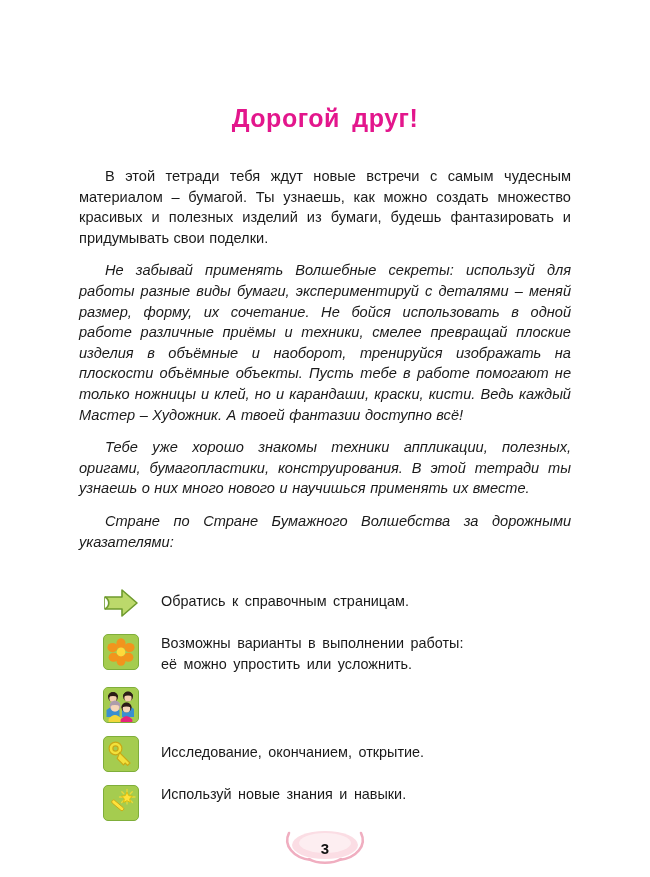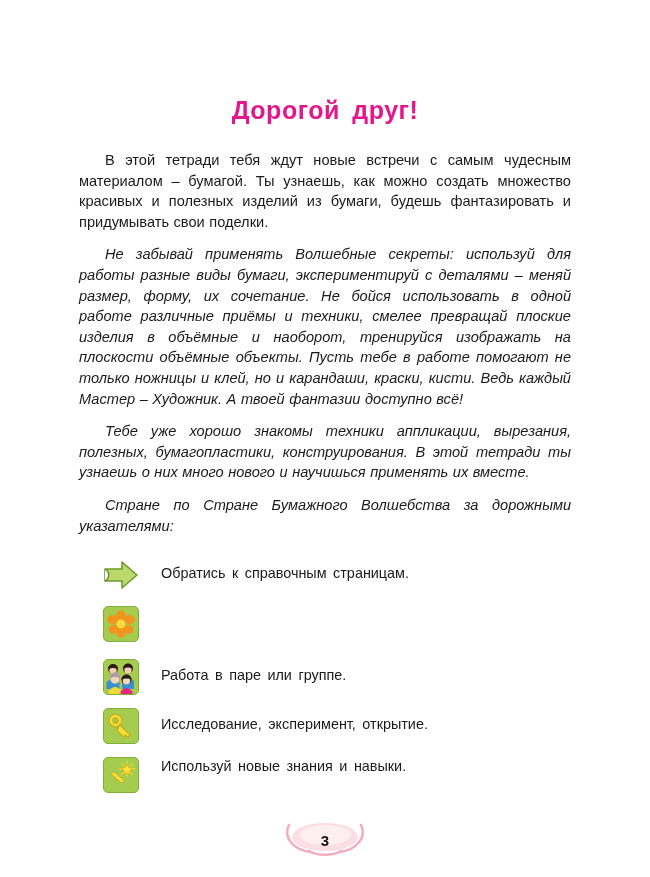--- a/index.html
+++ b/index.html
@@ -20,21 +20,21 @@
     height: 877px;
     position: relative;
     box-sizing: border-box;
   }
   .title {
     text-align: center;
     color: #e3168c;
     font-size: 25px;
     font-weight: bold;
     letter-spacing: 0.5px;
-    margin: 8px;
+    margin: 16px;
     padding-top: 88px;
     word-spacing: 5px;
   }
   .body-block {
     margin: 0 auto;
     width: 492px;
     padding-top: 17px;
   }
   .para {
     font-size: 14.6px;
@@ -42,21 +42,21 @@
     text-align: justify;
     text-indent: 26px;
     margin: 0;
     word-spacing: 0.5px;
     -webkit-hyphens: none;
     hyphens: none;
   }
   .para + .para { margin-top: 12px; font-style: italic; }
 
   .legend {
-    margin: 0 auto;
+    margin: 12px auto;
     width: 492px;
     padding-top: 20px;
   }
   .legend-row {
     display: flex;
     align-items: flex-start;
     margin-bottom: 11px;
     min-height: 38px;
   }
   .legend-row .icon-cell {
@@ -117,21 +117,21 @@
 </head>
 <body>
 
 <div class="page">
 
   <h1 class="title">Дорогой друг!</h1>
 
   <div class="body-block">
     <p class="para">В этой тетради тебя ждут новые встречи с самым чудесным материалом – бумагой. Ты узнаешь, как можно создать множество красивых и полезных изделий из бумаги, будешь фантазировать и придумывать свои поделки.</p>
     <p class="para">Не забывай применять Волшебные секреты: используй для работы разные виды бумаги, экспериментируй с деталями – меняй размер, форму, их сочетание. Не бойся использовать в одной работе различные приёмы и техники, смелее превращай плоские изделия в объёмные и наоборот, тренируйся изображать на плоскости объёмные объекты. Пусть тебе в работе помогают не только ножницы и клей, но и карандаши, краски, кисти. Ведь каждый Мастер – Художник. А твоей фантазии доступно всё!</p>
-    <p class="para">Тебе уже хорошо знакомы техники аппликации, вырезания, полезных, бумагопластики, конструирования. В этой тетради ты узнаешь о них много нового и научишься применять их вместе.</p>
+    <p class="para">Тебе уже хорошо знакомы техники аппликации, полезных, оригами, бумагопластики, конструирования. В этой тетради ты узнаешь о них много нового и научишься применять их вместе.</p>
     <p class="para">Стране по Стране Бумажного Волшебства за дорожными указателями:</p>
   </div>
 
   <div class="legend">
 
     <div class="legend-row">
       <div class="icon-cell">
         <svg width="36" height="30" viewBox="0 0 36 30" aria-hidden="true">
           <path d="M2 9 L19 9 L19 2 L34 15 L19 28 L19 21 L2 21 Z" fill="#bcd96b" stroke="#6f9b2e" stroke-width="1.6" stroke-linejoin="round"></path>
           <path d="M2 9 L19 9 L19 2 L34 15" fill="none" stroke="#ffffff" stroke-width="0"></path>
@@ -152,20 +152,24 @@
               <ellipse cx="17" cy="25.5" rx="4.6" ry="5.2"></ellipse>
               <ellipse cx="8.6" cy="12.6" rx="5.2" ry="4.6"></ellipse>
               <ellipse cx="25.4" cy="12.6" rx="5.2" ry="4.6"></ellipse>
               <ellipse cx="9.6" cy="22.2" rx="5.0" ry="4.5"></ellipse>
               <ellipse cx="24.4" cy="22.2" rx="5.0" ry="4.5"></ellipse>
             </g>
             <circle cx="17" cy="17" r="4.4" fill="#ffd93b"></circle>
           </svg>
         </div>
       </div>
+      <div class="label-cell">
+        <span class="lbl-line">Возможны варианты в выполнении работы:</span>
+        <span class="lbl-line">её можно упростить или усложнить.</span>
+      </div>
     </div>
 
     <div class="legend-row">
       <div class="icon-cell">
         <div class="icon-box" style="background:#a5cc4f; border:1px solid #7fae3a;">
           <svg width="34" height="34" viewBox="0 0 34 34" aria-hidden="true">
             <rect x="0" y="0" width="34" height="34" fill="#a5cc4f"></rect>
 
             <circle cx="9" cy="9" r="5" fill="#3a2a20"></circle>
             <circle cx="9" cy="10.5" r="3.6" fill="#f4cfae"></circle>
@@ -181,40 +185,37 @@
             <circle cx="11" cy="19.4" r="4" fill="#f6d6b8"></circle>
             <path d="M11 12.8 a5.4 5.4 0 0 1 5.4 5.4 q-5.4 -2.4 -10.8 0 a5.4 5.4 0 0 1 5.4 -5.4z" fill="#ad9cab"></path>
             <path d="M4.6 31 q6.4 -8 12.8 0 v3 H4.6z" fill="#f2d73b"></path>
 
             <circle cx="22.5" cy="19.5" r="5" fill="#3a2a20"></circle>
             <circle cx="22.5" cy="20.8" r="3.7" fill="#f6d6b8"></circle>
             <path d="M22.5 14.7 a5 5 0 0 1 5 5 q-5 -2.2 -10 0 a5 5 0 0 1 5 -5z" fill="#2b1d16"></path>
             <path d="M16.6 31.5 q5.9 -7 11.8 0 v2.5 H16.6z" fill="#e6247c"></path>
           </svg>
         </div>
-      </div>
-      <div class="label-cell">
-        <span class="lbl-line">Работа в паре или группе.</span>
       </div>
     </div>
 
     <div class="legend-row">
       <div class="icon-cell">
         <div class="icon-box" style="background:#a5cc4f; border:1px solid #7fae3a;">
           <svg width="34" height="34" viewBox="0 0 34 34" aria-hidden="true">
             <g stroke="#c9a915" stroke-width="1.2" fill="#f2e03b">
               <circle cx="11.5" cy="11.5" r="6.4"></circle>
               <circle cx="11.5" cy="11.5" r="2.6" fill="#a5cc4f"></circle>
               <path d="M15.6 15.6 L26 26 L23.6 28.4 L21.2 26 L19.4 27.8 L17 25.4 L13.2 21.6 Z"></path>
             </g>
           </svg>
         </div>
       </div>
       <div class="label-cell">
-        <span class="lbl-line">Исследование, эксперимент, открытие.</span>
+        <span class="lbl-line">Исследование, окончанием, открытие.</span>
       </div>
     </div>
 
 
     <div class="legend-row two-line">
       <div class="icon-cell">
         <div class="icon-box" style="background:#a5cc4f; border:1px solid #7fae3a;">
           <svg width="34" height="34" viewBox="0 0 34 34" aria-hidden="true">
             <g stroke="#e8d83a" stroke-width="1.3" stroke-linecap="round">
               <line x1="23" y1="3.5" x2="23" y2="7"></line>

